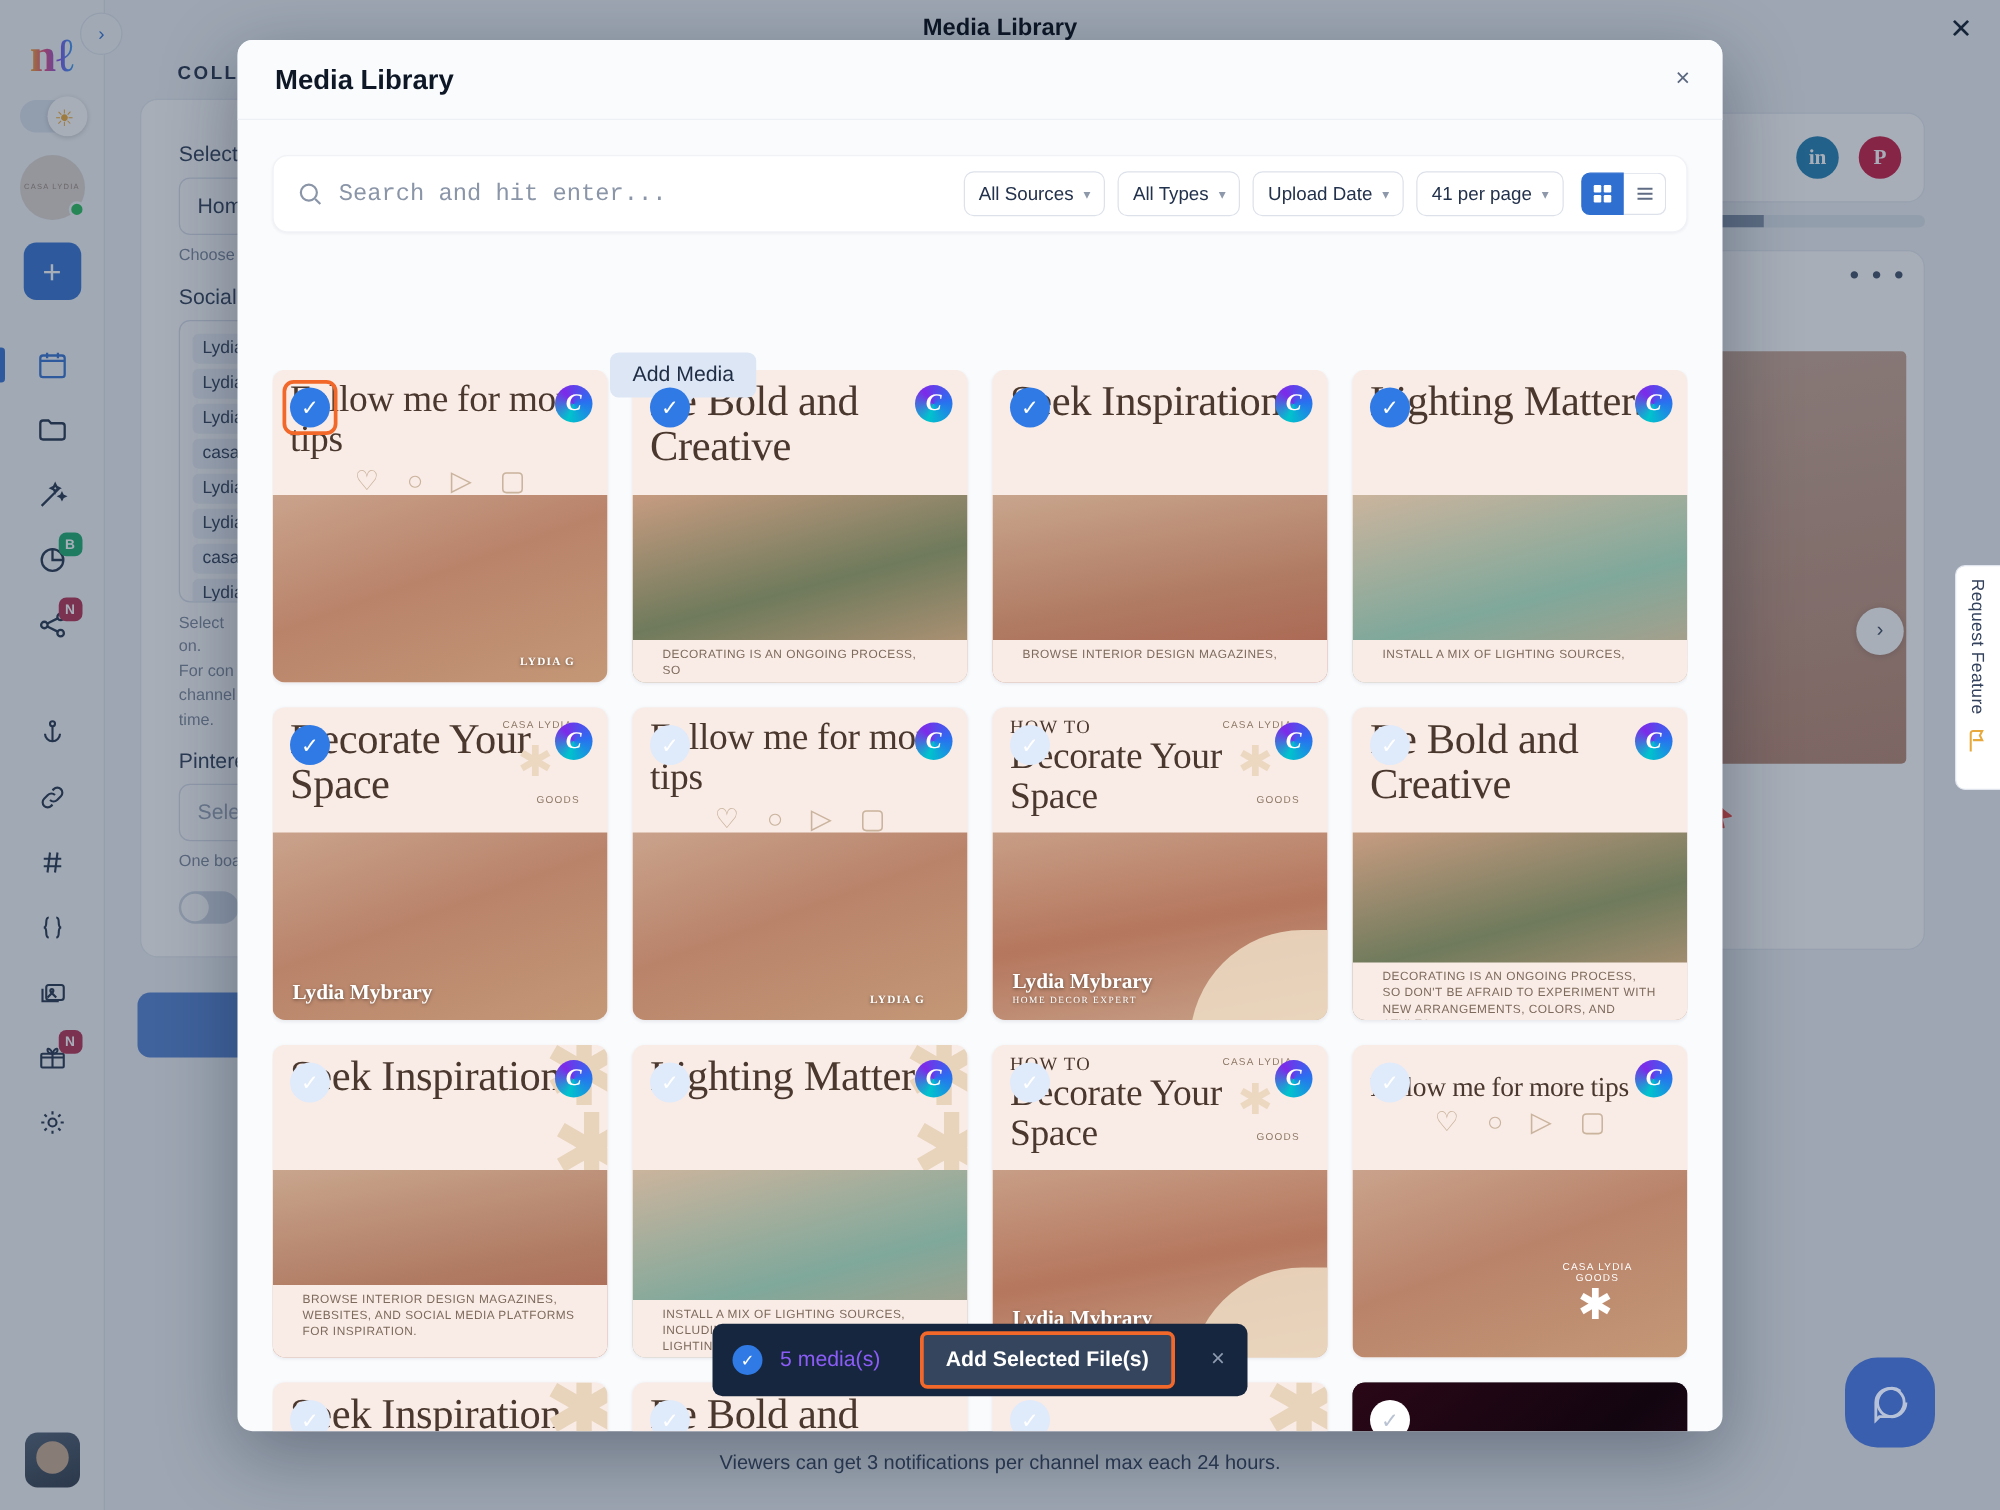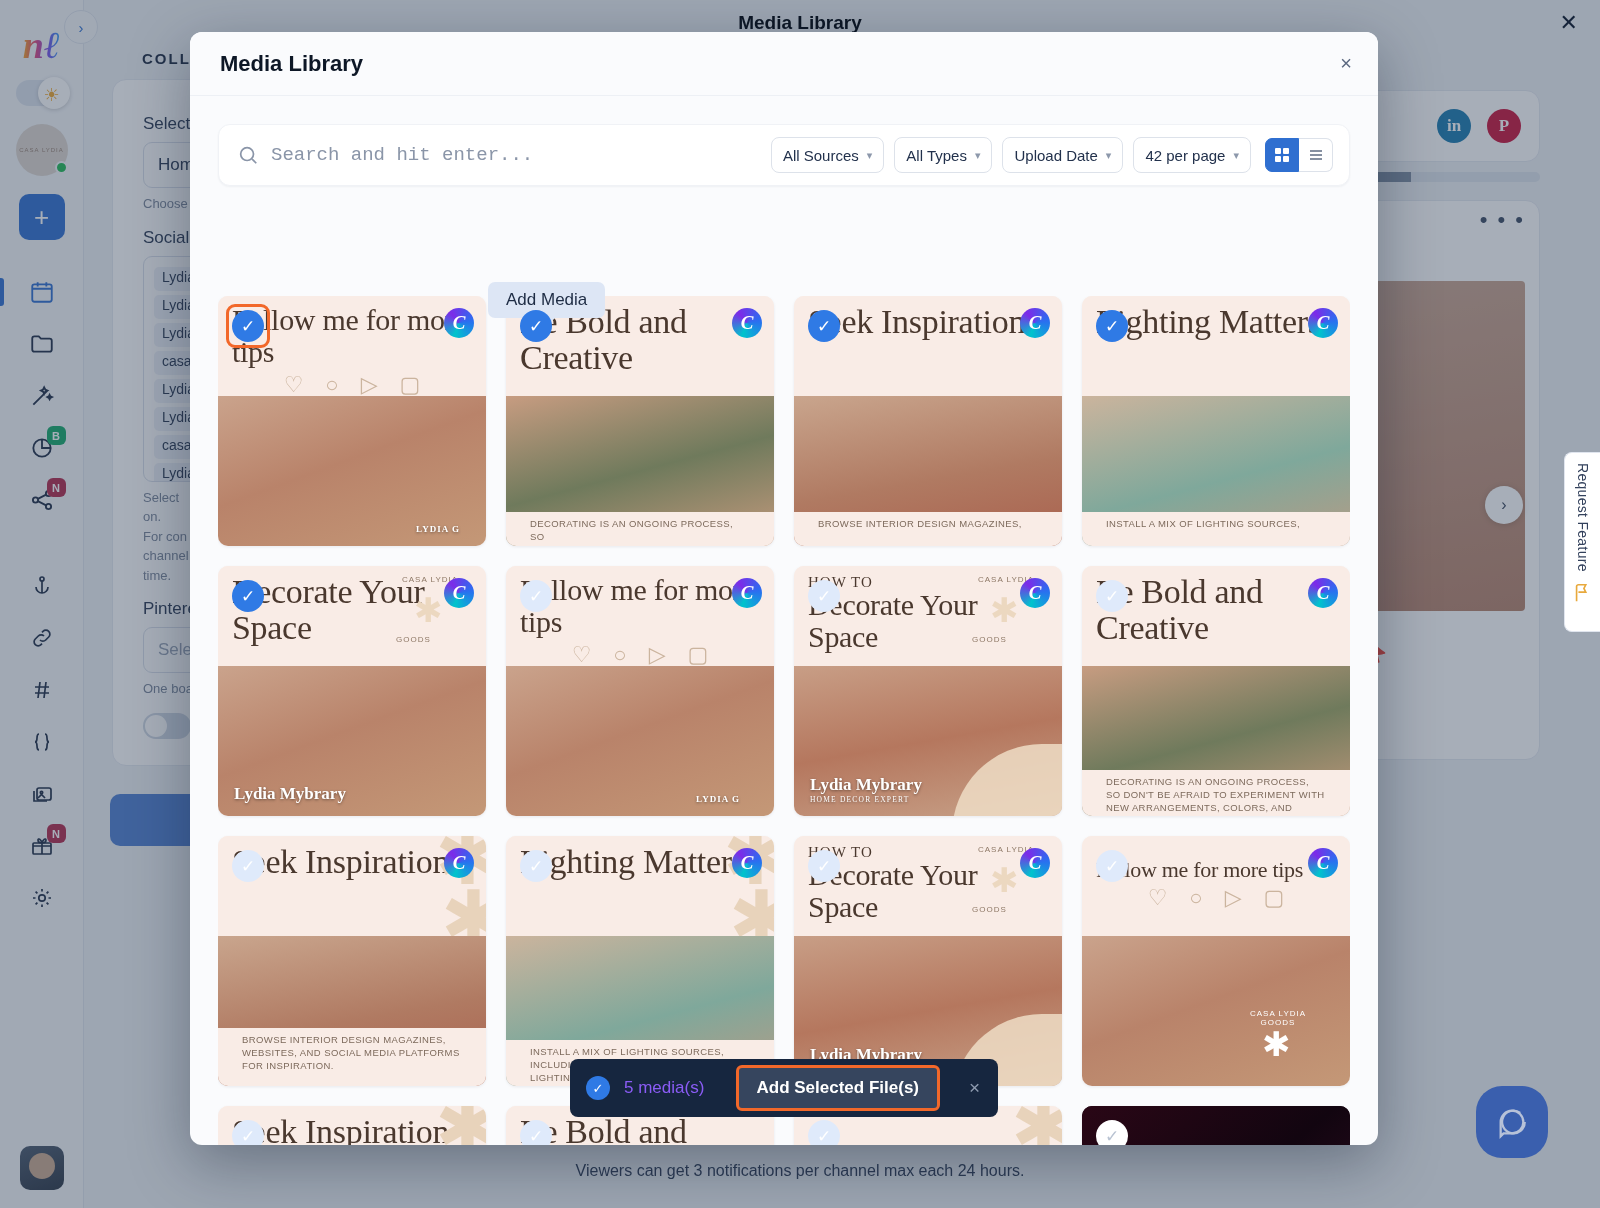--- a/index.html
+++ b/index.html
@@ -24,21 +24,21 @@
   
   .rail {
     position: absolute; left: 0; top: 0; bottom: 0; width: 84px;
     background: #f4f6f9;
     border-right: 1px solid #dfe4ec;
     display: flex; flex-direction: column; align-items: center;
     padding-top: 26px;
   }
   .rail-logo {
     font-family: "Liberation Serif", serif;
-    font-size: 38px; font-style: italic; font-weight: 700;
+    font-size: 38px; font-weight: 700;
     background: linear-gradient(90deg,#f5a623,#e0457b,#7b4ee8,#2a9df4);
     -webkit-background-clip: text; background-clip: text; color: transparent;
     line-height: 1; margin-bottom: 16px;
   }
   .rail-toggle {
     width: 52px; height: 26px; border-radius: 13px;
     background: #dbe2ed; position: relative; margin-bottom: 18px;
   }
   .rail-toggle::after {
     content:""; position:absolute; right:-2px; top:-3px;
@@ -317,21 +317,21 @@
     text-shadow: 0 1px 3px rgba(0,0,0,.45);
   }
   .sig small { display:block; font-size: 7.5px; letter-spacing: 1.2px; font-weight:400; }
 
   .roundstamp {
     position:absolute; right: 22px; top: 10px; width: 68px; height: 68px;
     color:#8e7866; font-size: 8px; letter-spacing:1px;
   }
   .roundstamp .star { position:absolute; left:18px; top:18px; font-size: 34px; color:#ecd8c0; line-height:32px;}
   .roundstamp .t { position:absolute; width:100%; text-align:center; top:-1px; }
-  .roundstamp .b { position:absolute; width:100%; text-align:left; bottom:0; }
+  .roundstamp .b { position:absolute; width:100%; text-align:right; bottom:0; }
 
   .burst {
     position:absolute; right: -14px; top: -10px; font-size: 78px; color:#e8d3bb;
     line-height: 62px; pointer-events:none;
   }
   .burst2 { position:absolute; right: -20px; top: 52px; font-size: 78px; color:#e8d3bb; line-height: 62px;}
   .swoosh {
     position:absolute; right:-10px; bottom:-18px; width: 120px; height: 90px;
     border-top-left-radius: 120px; background:#efddc6; opacity:.85;
   }
@@ -617,21 +617,21 @@
       </div>
       <div class="sel">
         <span>All Types</span>
         <span class="caret">▾</span>
       </div>
       <div class="sel">
         <span>Upload Date</span>
         <span class="caret">▾</span>
       </div>
       <div class="sel">
-        <span>42 per page</span>
+        <span>41 per page</span>
         <span class="caret">▾</span>
       </div>
 
       <div class="viewtoggle">
         <div class="vt on">
           <svg width="16" height="16" viewBox="0 0 16 16" fill="currentColor">
               <rect x="1" y="1" width="6" height="6" rx="1"></rect>
               <rect x="9" y="1" width="6" height="6" rx="1"></rect>
               <rect x="1" y="9" width="6" height="6" rx="1"></rect>
               <rect x="9" y="9" width="6" height="6" rx="1"></rect>

